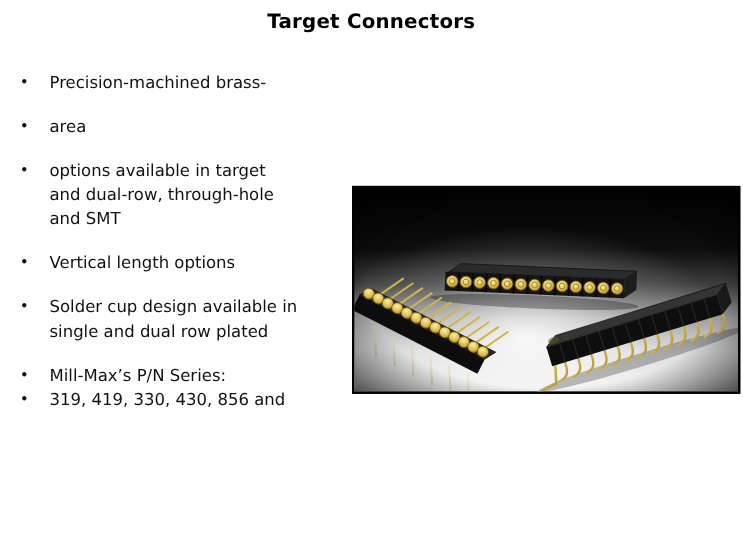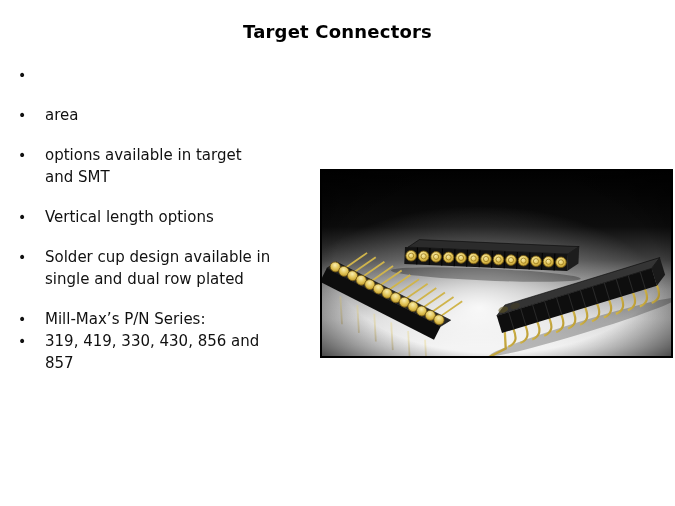--- a/index.html
+++ b/index.html
@@ -5,21 +5,21 @@
   html,body{margin:0;padding:0;}
   body{
     width:675px;height:506px;position:relative;overflow:hidden;
     background:#ffffff;
     font-family:"DejaVu Sans","Liberation Sans",sans-serif;
     color:#111111;
   }
   .slide-title{
     position:absolute;top:8px;left:0;width:675px;
     text-align:center;font-size:18px;font-weight:bold;color:#000;
-    line-height:24px;letter-spacing:0.2px;margin-top:12px;
+    line-height:24px;letter-spacing:0.2px;
   }
   .bullet-list{
     position:absolute;left:14px;top:64px;width:312px;
     list-style:none;margin:0;padding:0;
   }
   .bullet-item{
     display:grid;grid-template-columns:31px 1fr;
     margin:0 0 18px 0;
     font-size:15px;line-height:22px;
   }
@@ -36,32 +36,34 @@
 </style>
 </head>
 <body>
 
 <div class="slide-title">Target Connectors</div>
 
 <ul class="bullet-list">
   <li class="bullet-item">
     <span class="bullet-marker">•</span>
     <span class="bullet-text">
+      <div>Precision-machined brass-</div>
     </span>
   </li>
   <li class="bullet-item">
     <span class="bullet-marker">•</span>
     <span class="bullet-text">
       <div>area</div>
     </span>
   </li>
   <li class="bullet-item">
     <span class="bullet-marker">•</span>
     <span class="bullet-text">
       <div>options available in target</div>
+      <div>and dual-row, through-hole</div>
       <div>and SMT</div>
     </span>
   </li>
   <li class="bullet-item">
     <span class="bullet-marker">•</span>
     <span class="bullet-text">
       <div>Vertical length options</div>
     </span>
   </li>
   <li class="bullet-item">
@@ -74,21 +76,20 @@
   <li class="bullet-item tight">
     <span class="bullet-marker">•</span>
     <span class="bullet-text">
       <div>Mill-Max’s P/N Series:</div>
     </span>
   </li>
   <li class="bullet-item">
     <span class="bullet-marker">•</span>
     <span class="bullet-text">
       <div>319, 419, 330, 430, 856 and</div>
-      <div>857</div>
     </span>
   </li>
 </ul>
 
 <div class="photo-frame" role="img" aria-label="Three black single-row target connector strips with gold-plated contacts on a gray studio backdrop">
   <svg width="349" height="185" viewBox="0 0 349 185">
     <defs>
       <linearGradient id="bg" x1="0" y1="0" x2="0" y2="1">
         <stop offset="0" stop-color="#010101"></stop>
         <stop offset="0.30" stop-color="#0d0d0d"></stop>

